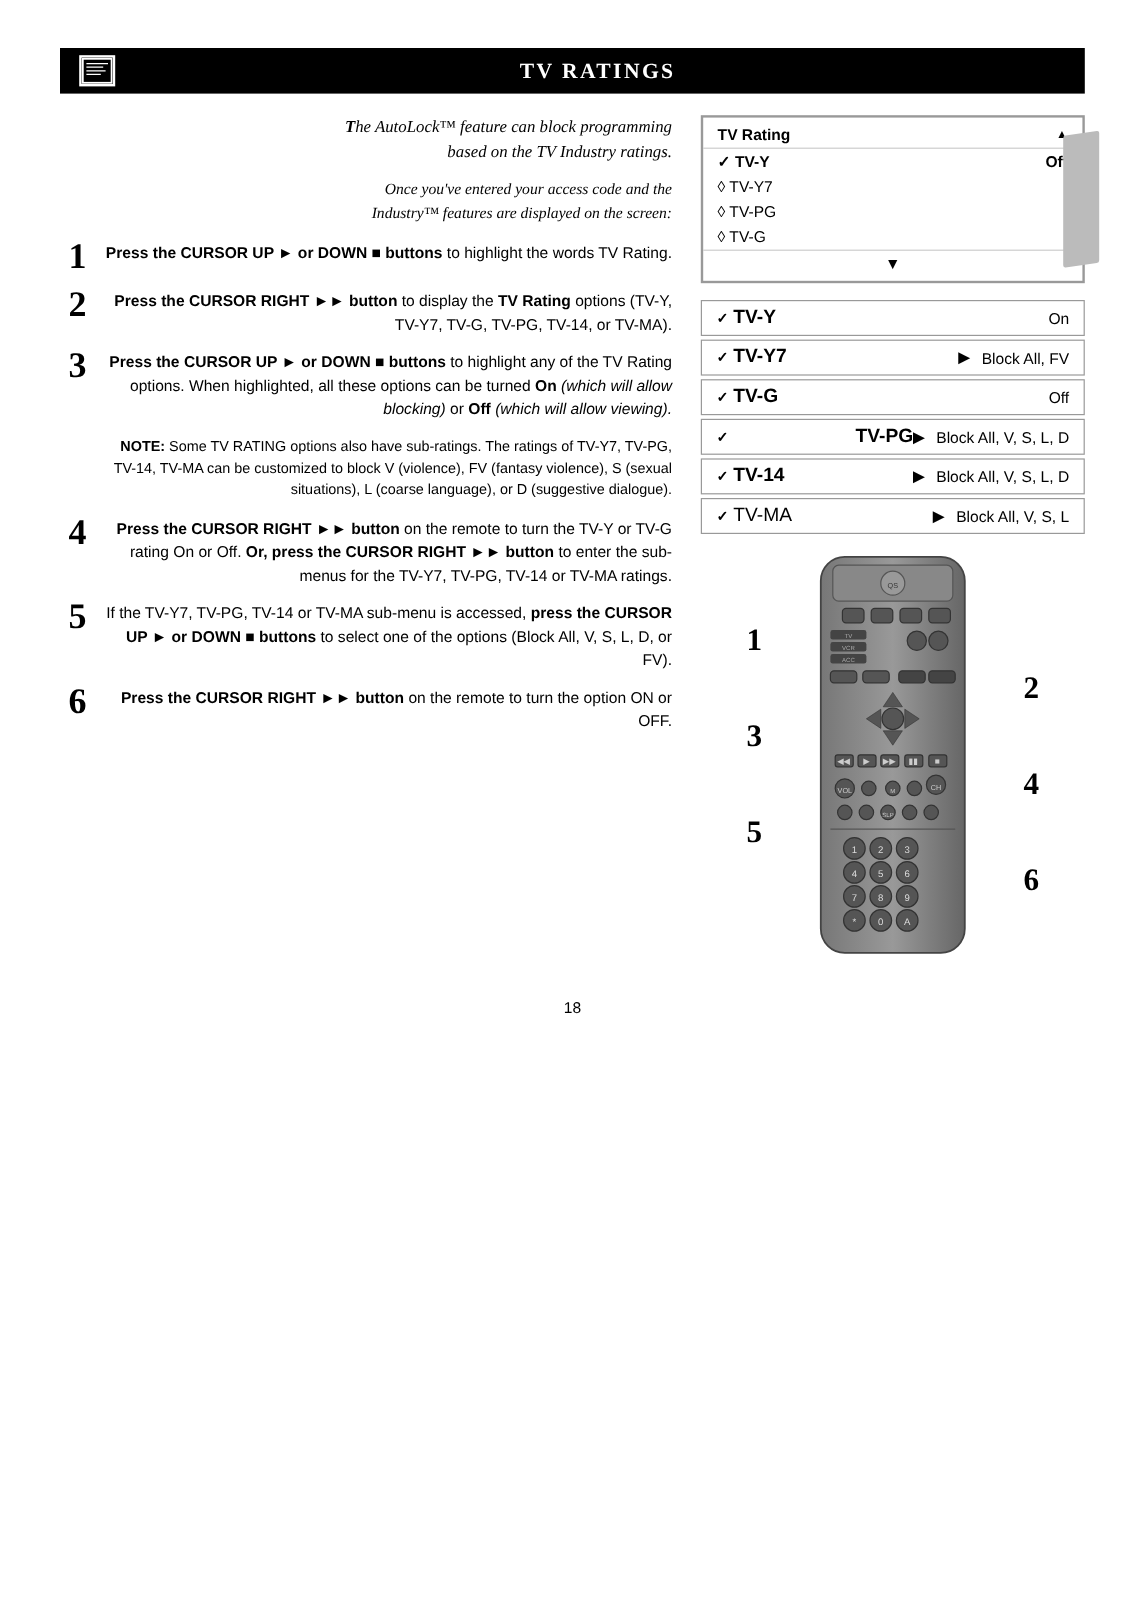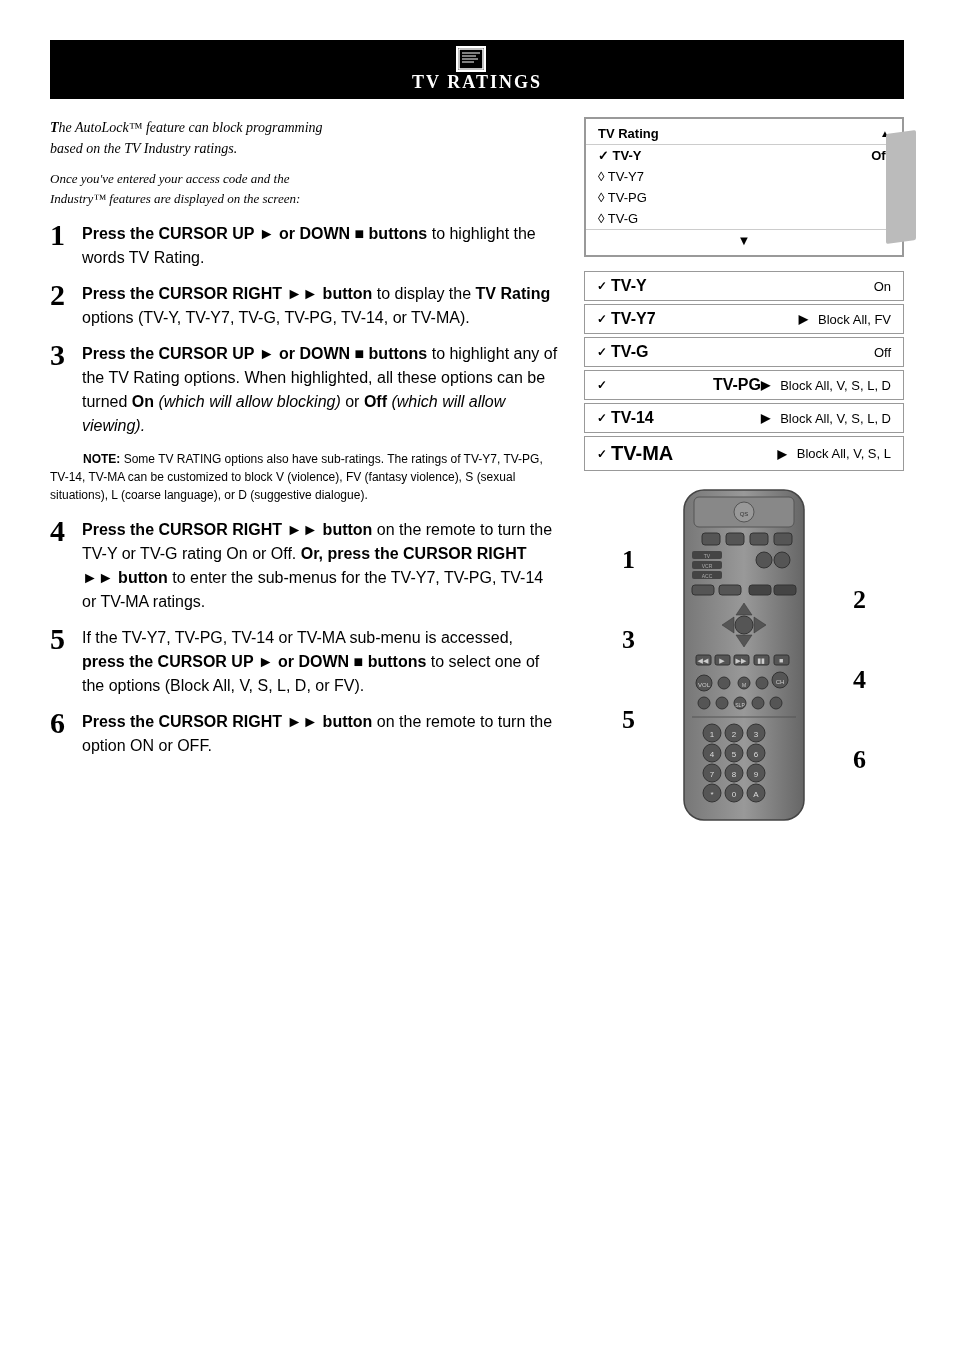--- a/index.html
+++ b/index.html
@@ -21,21 +21,20 @@
     }
 
     
     .title-bar {
       display: flex;
       align-items: center;
       background: #000;
       color: #fff;
       padding: 6px 16px;
       margin-bottom: 18px;
-      flex-direction: column;
     }
     .title-icon {
       border: 2px solid #fff;
       width: 30px;
       height: 26px;
       display: flex;
       align-items: center;
       justify-content: center;
       margin-right: 12px;
       font-size: 14px;
@@ -56,20 +55,21 @@
 
     
     .content {
       display: flex;
       gap: 24px;
     }
 
     .left-col {
       flex: 1;
       min-width: 0;
+      text-align: right;
     }
 
     .right-col {
       width: 320px;
       flex-shrink: 0;
     }
 
     
     .intro-italic {
       font-style: italic;
@@ -96,21 +96,21 @@
       font-size: 30px;
       font-weight: bold;
       font-family: 'Times New Roman', serif;
       line-height: 1;
       margin-right: 10px;
       min-width: 22px;
       margin-top: -2px;
     }
     .step-content {
       flex: 1;
-      font-size: 16px;
+      font-size: 13px;
       line-height: 1.5;
     }
     .step-content b {
       font-weight: bold;
     }
     .step-content i {
       font-style: italic;
     }
 
     .note-block {
@@ -352,21 +352,21 @@
 
         <div class="rating-row">
           <span class="check">✓</span>
           <span class="label" style="font-size:16px;font-weight:bold;">TV-14</span>
           <span class="arrow-btn">▶</span>
           <span class="value">Block All, V, S, L, D</span>
         </div>
 
         <div class="rating-row">
           <span class="check">✓</span>
-          <span class="label" style="font-size:20px;font-weight:bold;">TV-MA</span>
+          <span class="label" style="font-size:16px;font-weight:normal;">TV-MA</span>
           <span class="arrow-btn">▶</span>
           <span class="value">Block All, V, S, L</span>
         </div>
 
       </div>
 
       <div class="remote-wrapper">
         <div style="position:relative; display:inline-block;">
           
           <div style="position:absolute;left:-32px;top:60px;font-size:26px;font-weight:bold;font-family:'Times New Roman',serif;">1</div>
@@ -480,14 +480,17 @@
             <circle cx="102" cy="308" r="9" fill="#555" stroke="#333" stroke-width="1"></circle>
             <text x="102" y="312" text-anchor="middle" font-size="8" fill="#ddd">A</text>
           </svg>
         </div>
       </div>
 
     </div>
 
   </div>
 
+  <div class="page-num">
+    <span>18</span>
+  </div>
 
 </div>
 
 </body></html>

